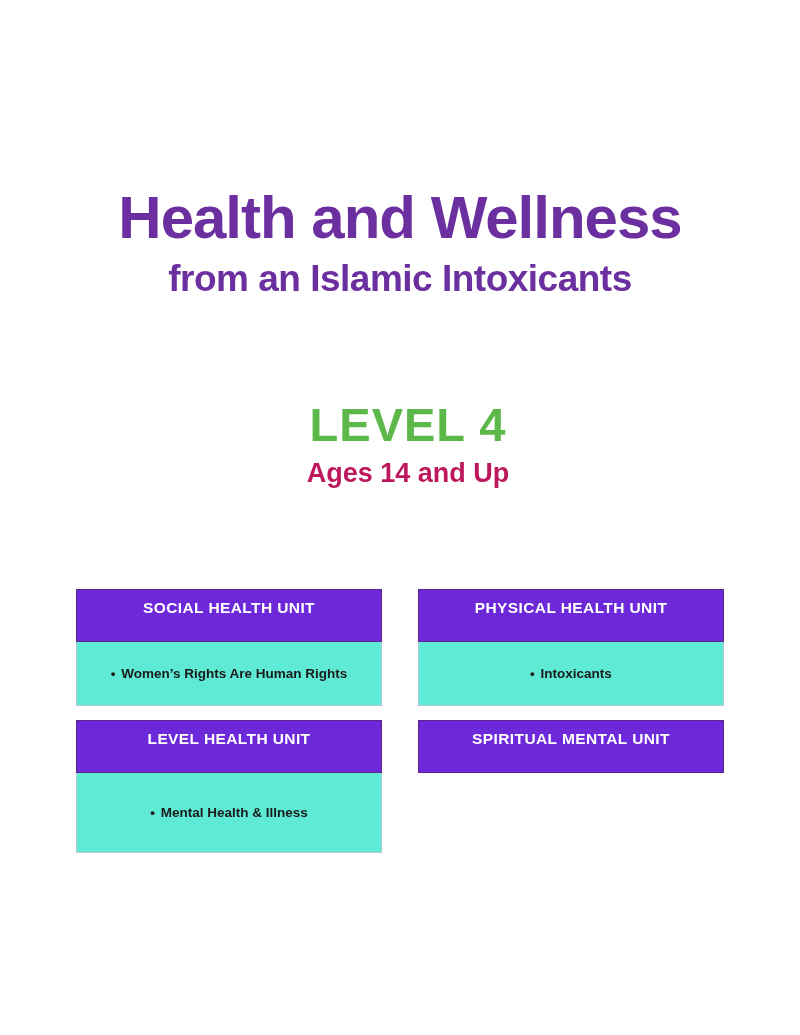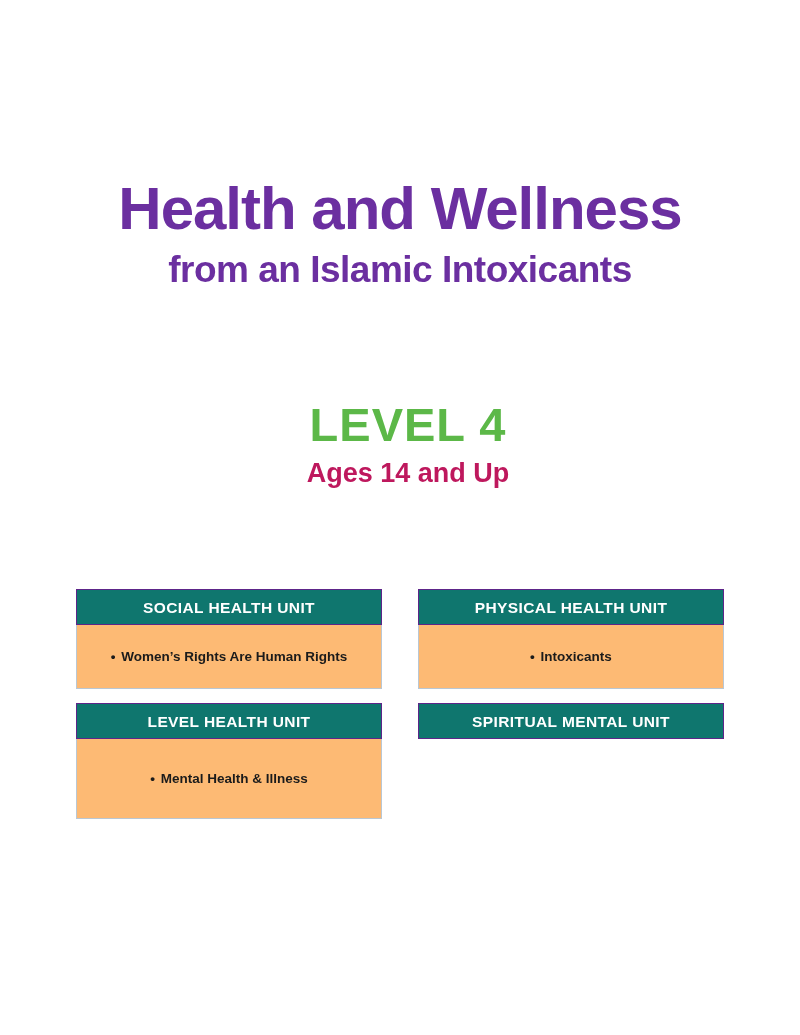--- a/index.html
+++ b/index.html
@@ -16,21 +16,21 @@
   }
 
   .page {
     position: absolute;
     inset: 0;
     background: #ffffff;
   }
 
   .title-block {
     position: absolute;
-    top: 175px;
+    top: 184px;
     left: 0;
     width: 800px;
     text-align: center;
   }
 
   .main-title {
     font-size: 60px;
     line-height: 68px;
     font-weight: bold;
     color: #6b2fa0;
@@ -83,35 +83,35 @@
     grid-template-rows: auto auto;
     column-gap: 36px;
     row-gap: 14px;
   }
 
   .unit-card {
     width: 306px;
   }
 
   .unit-header {
-    background: #0f766e;
+    background: #6d28d9;
     border: 1px solid #5d2589;
     color: #ffffff;
     text-align: center;
     font-size: 15.5px;
     font-weight: bold;
     letter-spacing: 0.4px;
     padding: 8px 4px 8px 4px;
     box-sizing: border-box;
-    height: 36px;
+    height: 53px;
     line-height: 20px;
   }
 
   .unit-body {
-    background: #fdba74;
+    background: #5eead4;
     border: 1px solid #b9c7d4;
     border-top: none;
     box-sizing: border-box;
     height: 64px;
     display: flex;
     align-items: center;
     justify-content: center;
   }
 
   .unit-body.tall {

